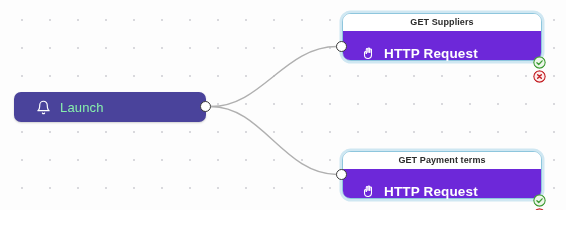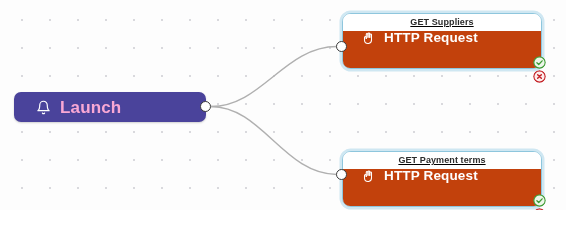--- a/index.html
+++ b/index.html
@@ -46,23 +46,23 @@
     box-shadow: 0 1px 2px rgba(0,0,0,0.18);
   }
   .trigger-icon {
     width: 15px;
     height: 15px;
     margin-right: 9px;
     display: block;
     flex: none;
   }
   .trigger-label {
-    color: #f9a8d4;
-    font-size: 17px;
-    font-weight: bold;
+    color: #86efac;
+    font-size: 13px;
+    font-weight: normal;
     letter-spacing: 0.15px;
     line-height: 1;
     white-space: nowrap;
   }
 
   
   .port {
     position: absolute;
     width: 11px;
     height: 11px;
@@ -91,38 +91,37 @@
   .node-group.n2 { left: 342px; top: 151px; }
 
   .node-title-bar {
     height: 17px;
     background: #ffffff;
     border-top-left-radius: 7px;
     border-top-right-radius: 7px;
     display: flex;
     align-items: center;
     justify-content: center;
-    text-decoration: underline;
   }
   .node-title-text {
     font-size: 9px;
     font-weight: bold;
     color: #2b2b2b;
     letter-spacing: 0.1px;
     line-height: 1;
     white-space: nowrap;
   }
 
   .node-body {
-    height: 37px;
-    background: #c2410c;
+    height: 29px;
+    background: #6d28d9;
     border-bottom-left-radius: 7px;
     border-bottom-right-radius: 7px;
     display: flex;
-    align-items: flex-start;
+    align-items: flex-end;
     padding-left: 18px;
     box-sizing: border-box;
     position: relative;
   }
   .node-body-icon {
     width: 14px;
     height: 14px;
     margin-right: 9px;
     display: block;
     flex: none;

